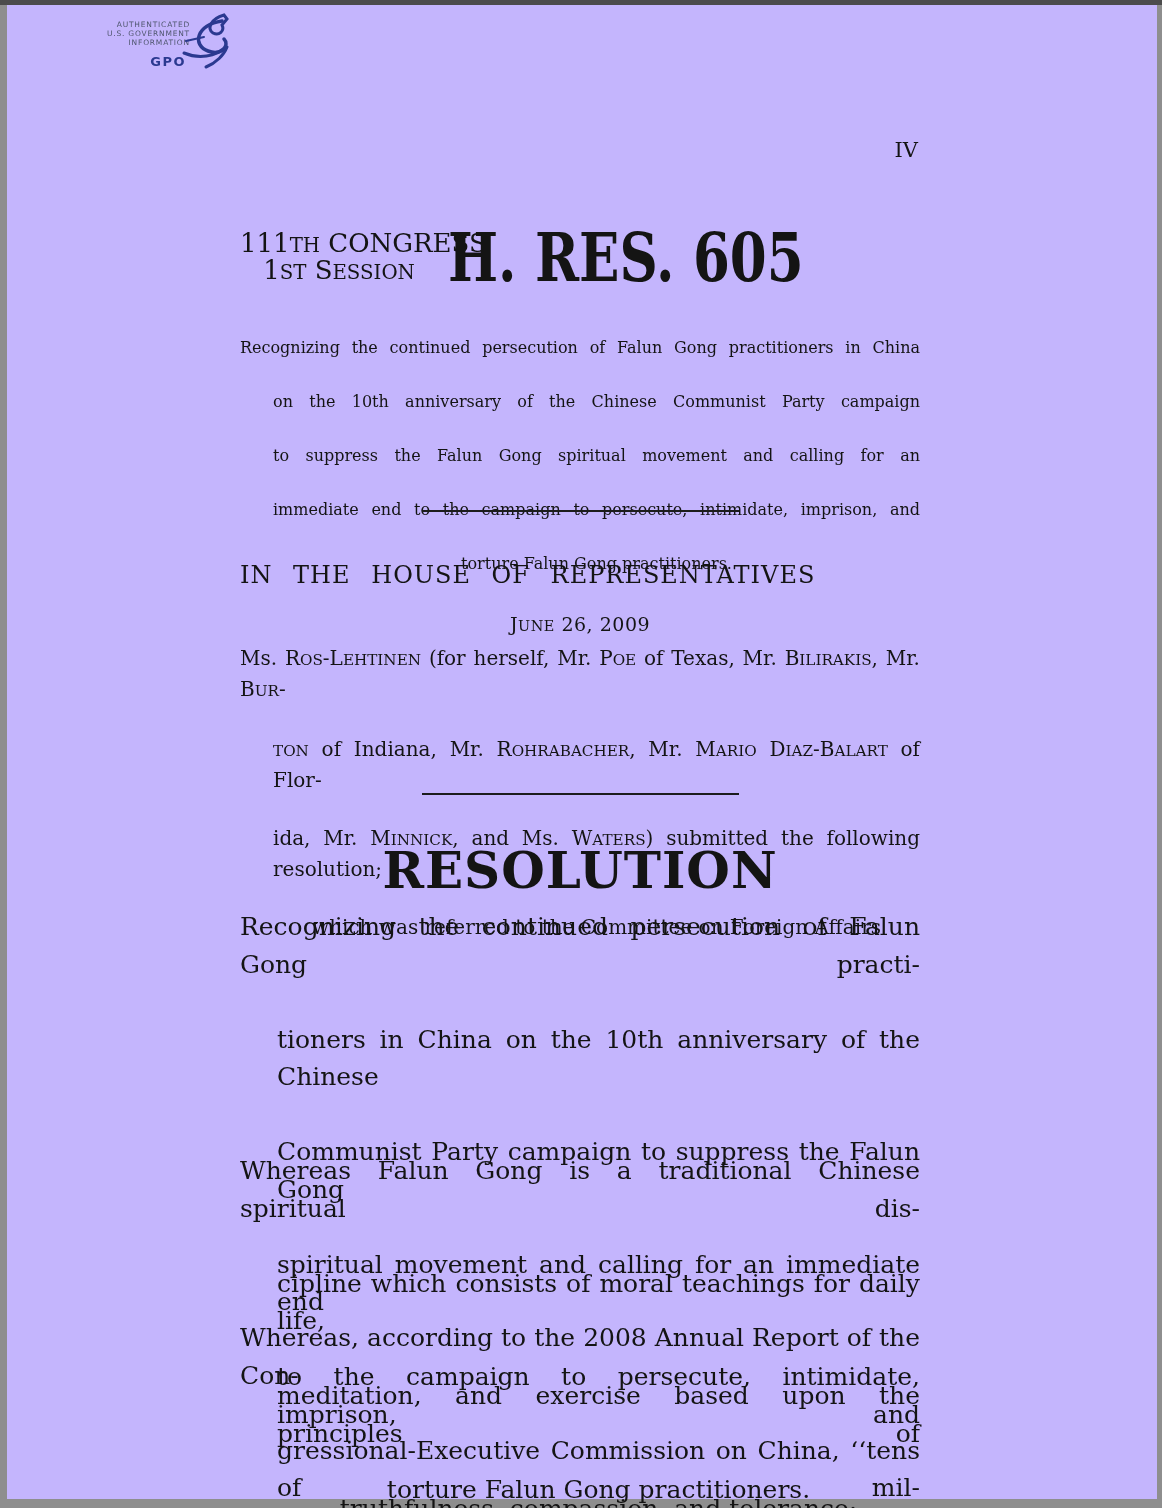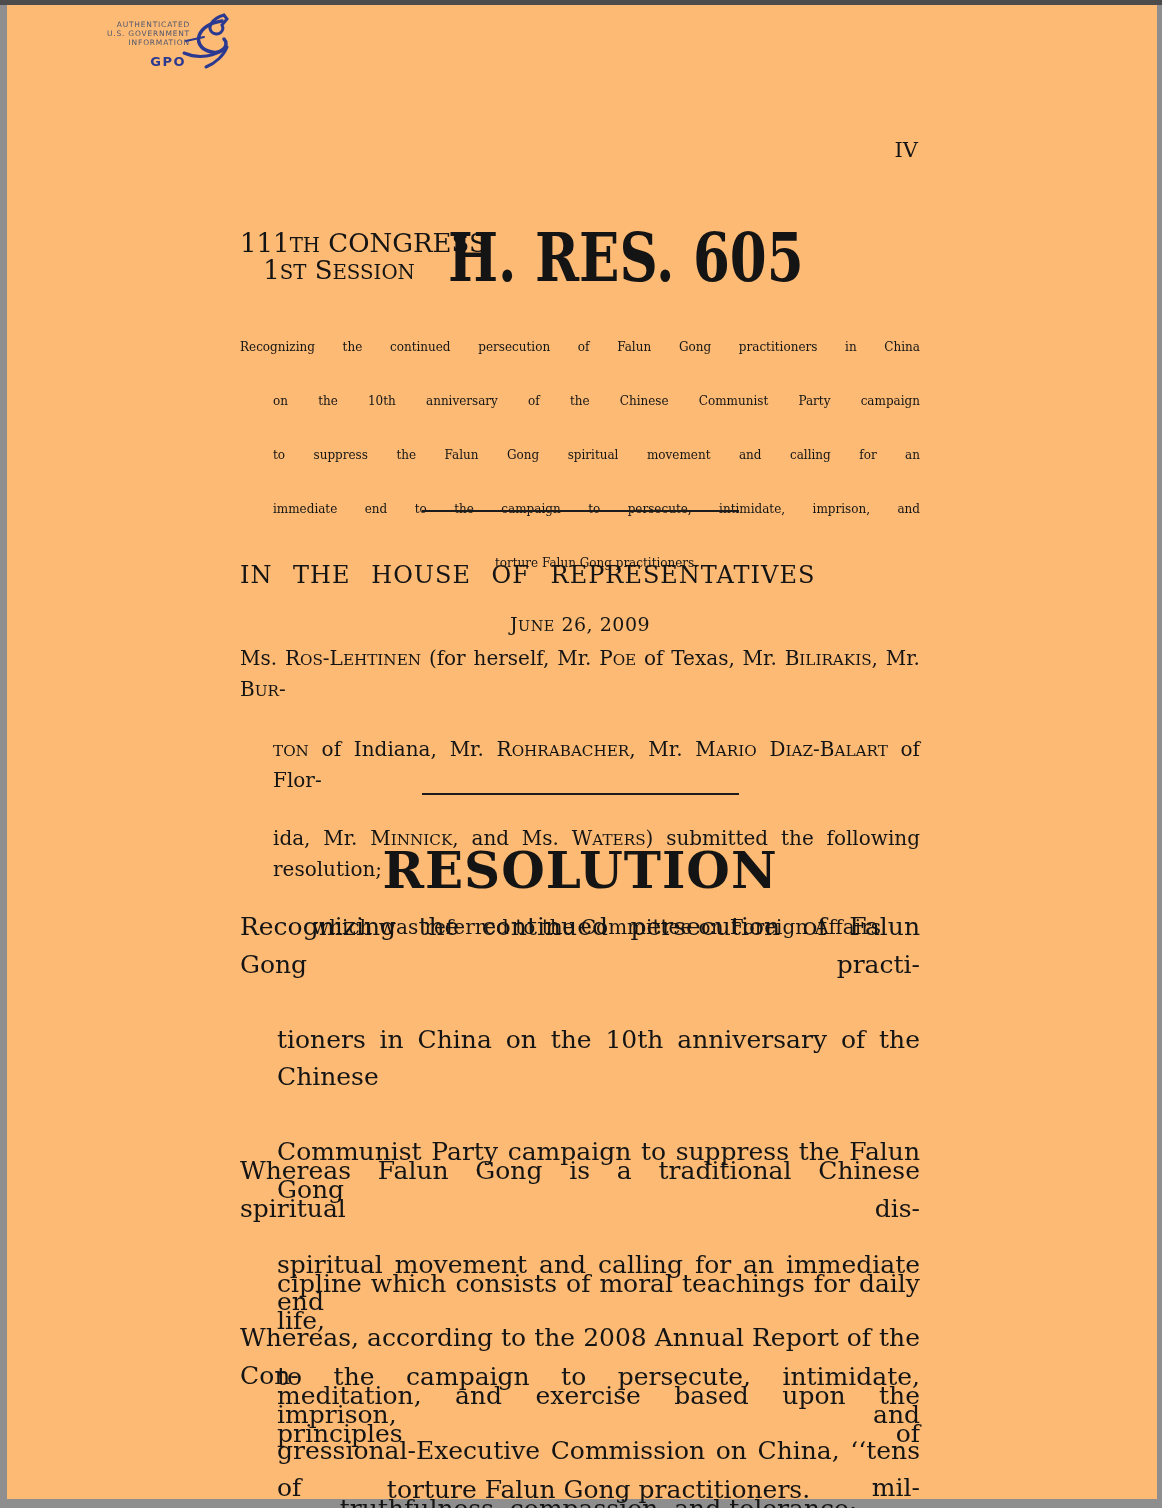--- a/index.html
+++ b/index.html
@@ -7,21 +7,21 @@
     position:relative; width:1162px; height:1508px;
     background:#8e8e8e; overflow:hidden;
     font-family:"DejaVu Serif","Liberation Serif",serif;
   }
   #frame::before {
     content:''; position:absolute; top:0; left:0; right:0; height:5px;
     background:#4c4c4c;
   }
   .sheet {
     position:absolute; left:7px; top:5px; right:5px; bottom:9px;
-    background:#fdba74; color:#141414;
+    background:#c4b5fd; color:#141414;
   }
   
   .gpo-logo { position:absolute; left:85px; top:6px; width:140px; height:58px; }
   .gpo-text {
     position:absolute; right:42px; top:9px; width:110px;
     text-align:right;
     font-family:"DejaVu Sans","Liberation Sans",sans-serif;
     font-size:7.5px; line-height:9px; letter-spacing:0.8px; color:#4f566e;
   }
   .gpo-gpo {
@@ -51,21 +51,21 @@
   .date {
     position:absolute; left:0; top:608px; width:680px; text-align:center;
     font-size:19px; letter-spacing:0.5px;
   }
   .res-title {
     position:absolute; left:0; top:836px; width:680px; text-align:center;
     font-size:50px; font-weight:bold; letter-spacing:1px;
   }
   
   .para { position:absolute; left:0; width:680px; }
-  .summary  { top:329px;  font-size:12px; line-height:27px; }
+  .summary  { top:329px;  font-size:16px; line-height:27px; }
   .sponsors { top:639px;  font-size:20px; line-height:29px; }
   .preamble { top:903px;  font-size:25px; line-height:37.5px; }
   .whereas1 { top:1147px; font-size:25px; line-height:37.5px; }
   .whereas2 { top:1314px; font-size:25px; line-height:37.5px; }
   .jline { text-align:justify; }
   .jline::after { content:''; display:inline-block; width:100%; height:0; }
   .jline.flush { text-align:center; }
   .jline.flush::after { content:none; }
   .indent-sm .jline:not(:first-child) { padding-left:33px; }
   .indent-lg .jline:not(:first-child) { padding-left:37px; }

